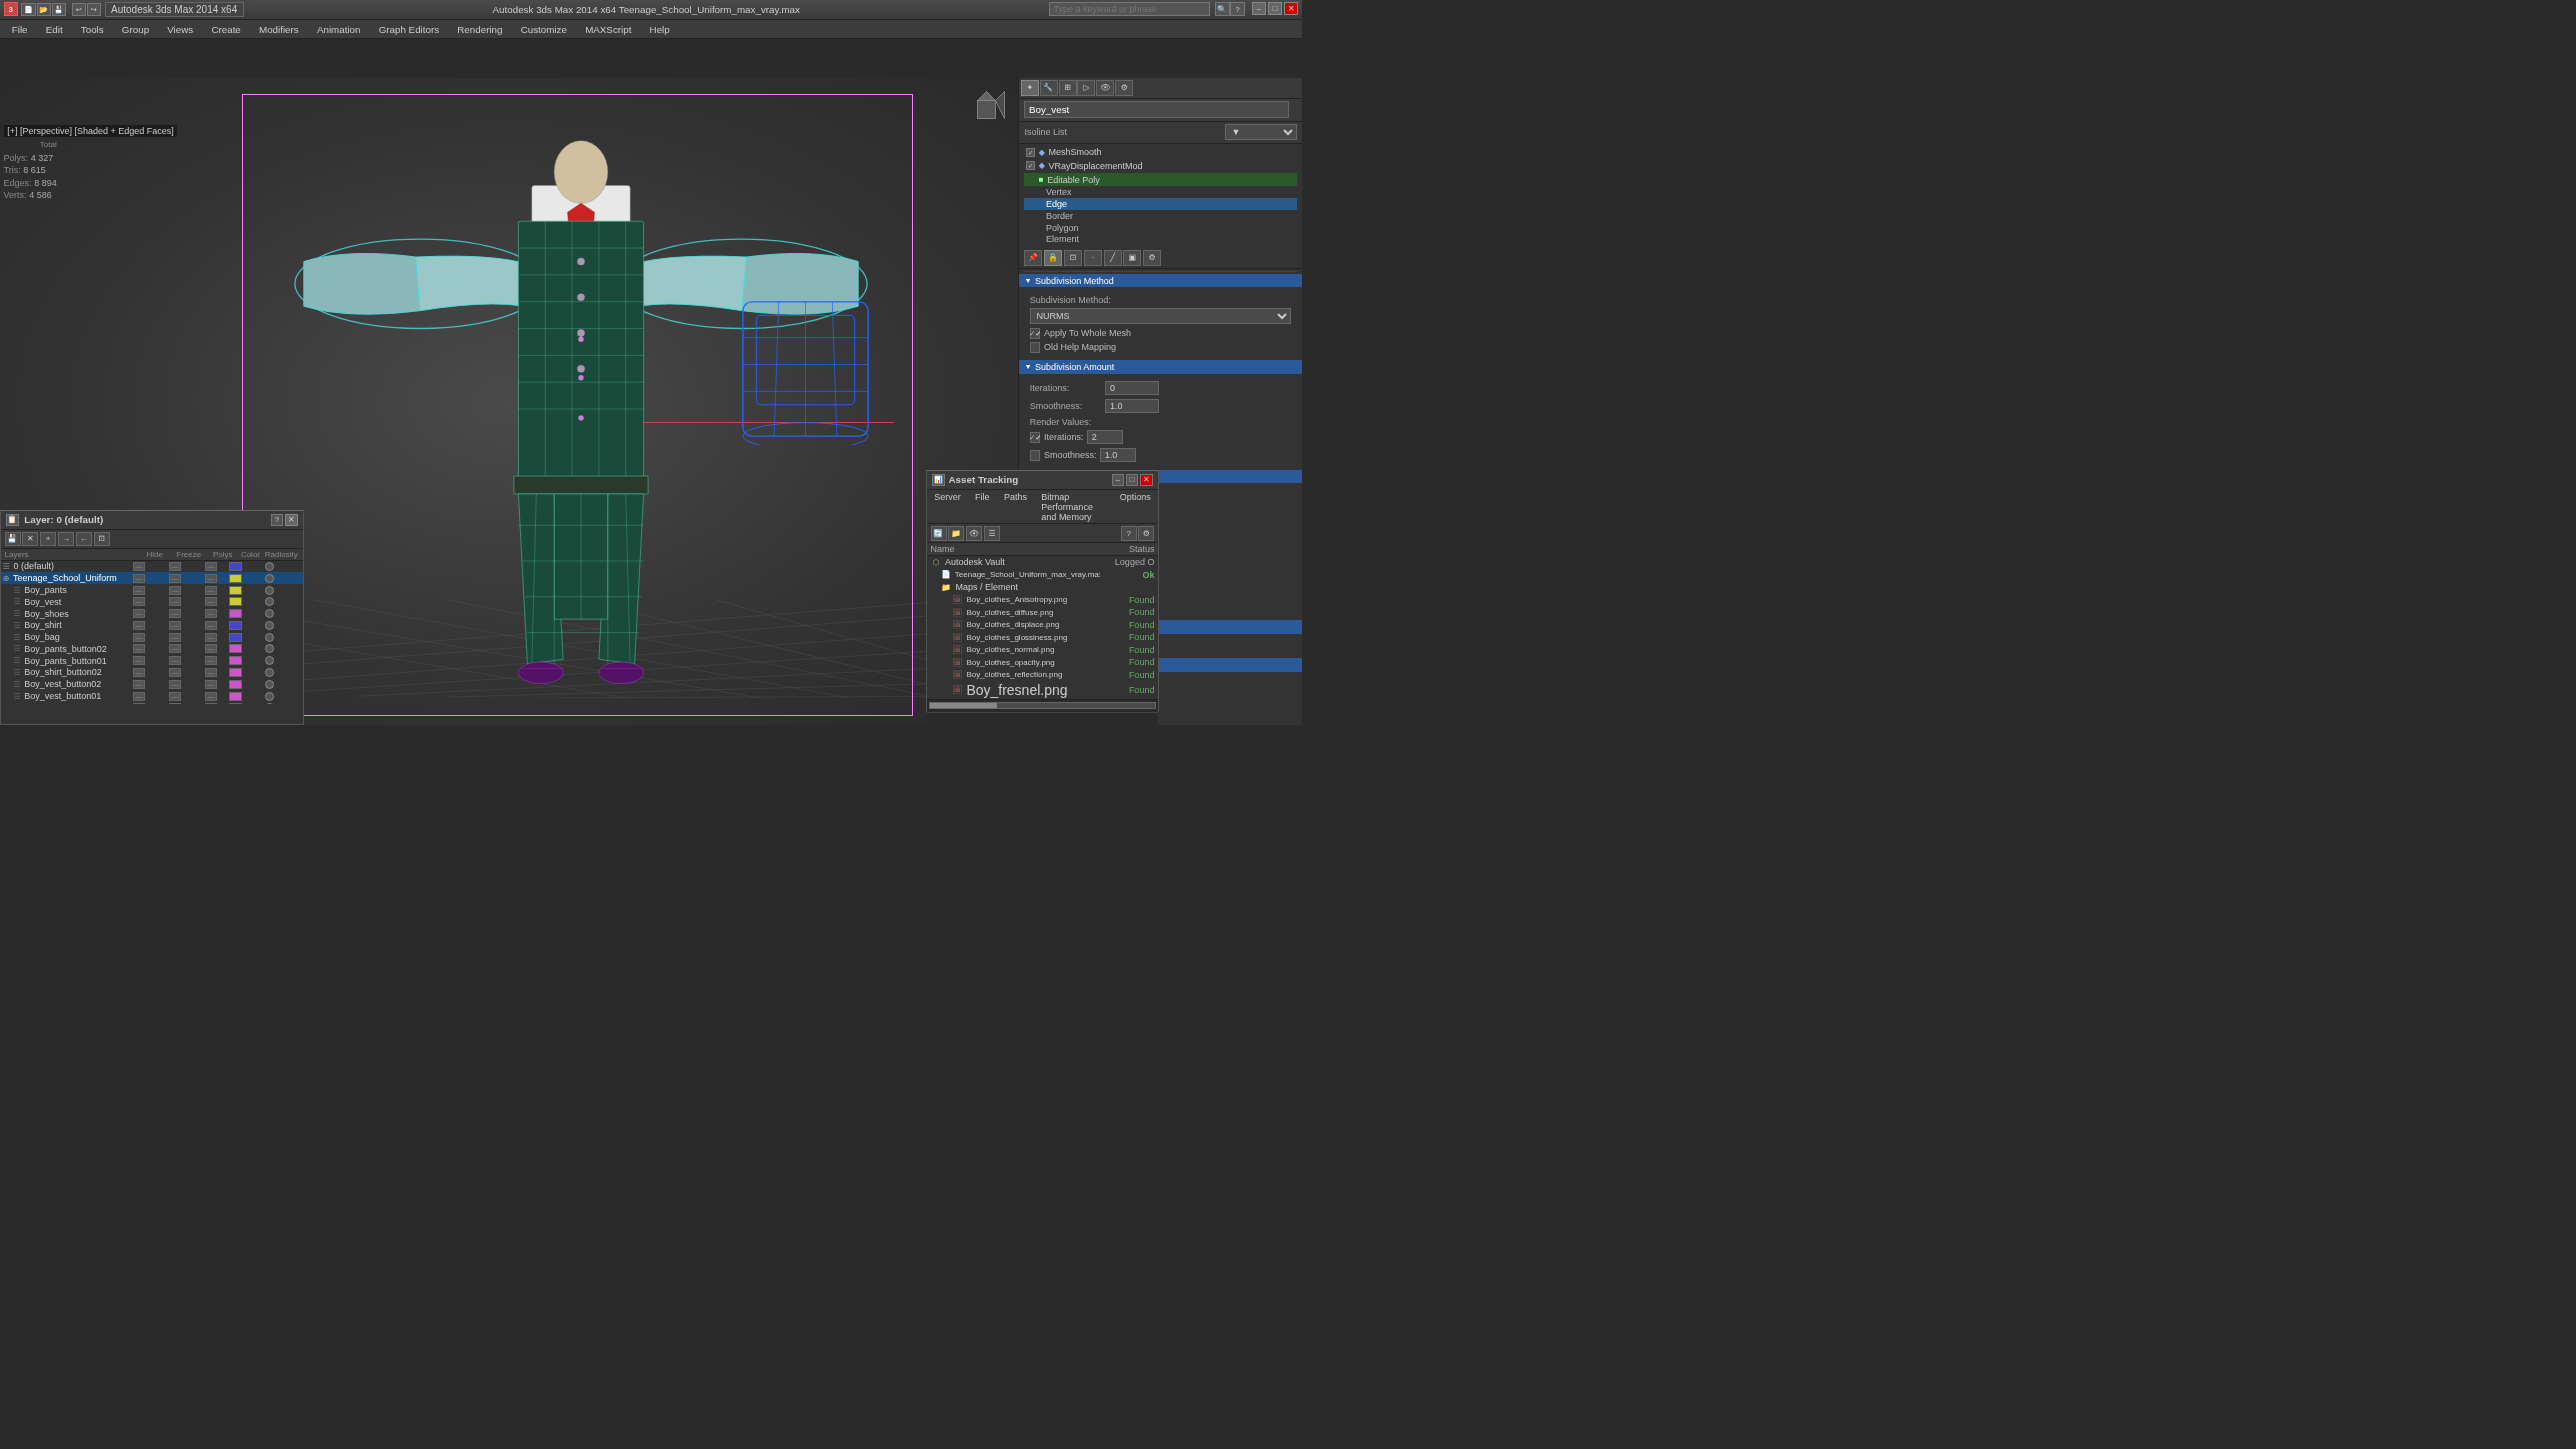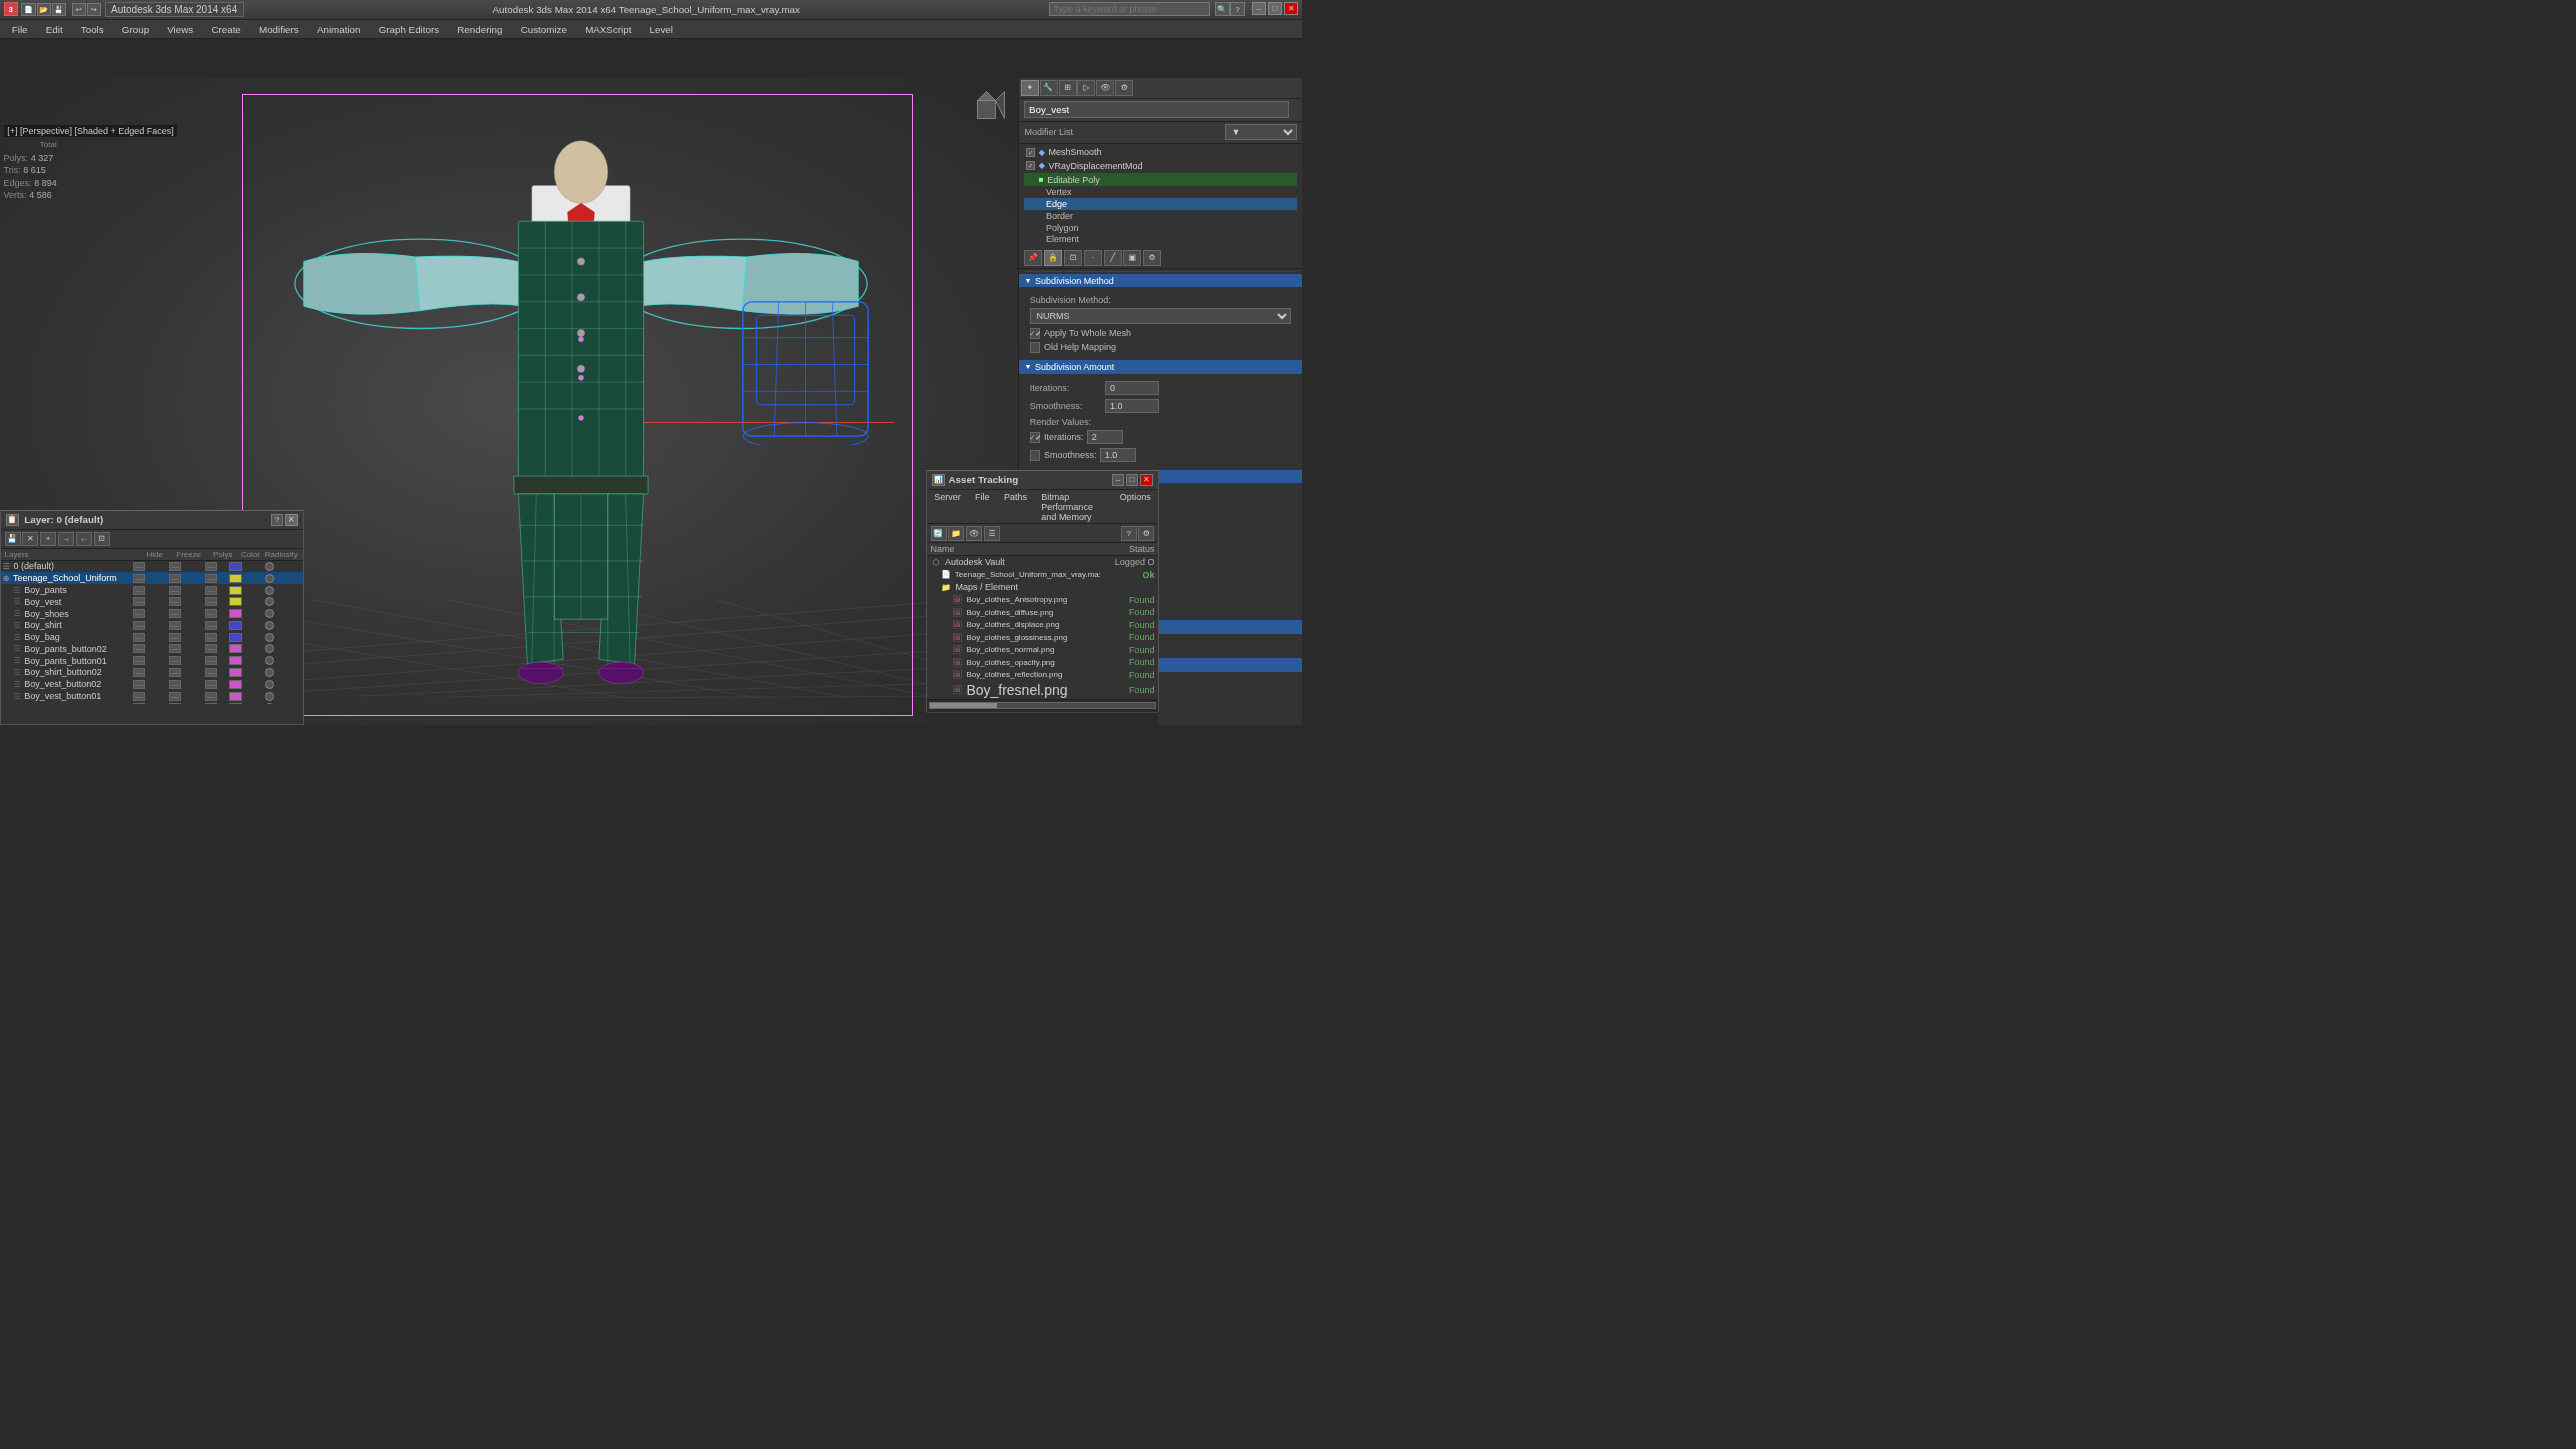--- a/index.html
+++ b/index.html
@@ -162,21 +162,21 @@
   <div class="menu-item">Tools</div>
   <div class="menu-item">Group</div>
   <div class="menu-item">Views</div>
   <div class="menu-item">Create</div>
   <div class="menu-item">Modifiers</div>
   <div class="menu-item">Animation</div>
   <div class="menu-item">Graph Editors</div>
   <div class="menu-item">Rendering</div>
   <div class="menu-item">Customize</div>
   <div class="menu-item">MAXScript</div>
-  <div class="menu-item">Level</div>
+  <div class="menu-item">Help</div>
 </div>
 
 <div style="position:absolute;top:39px;left:0;right:0;bottom:0;display:flex;">
 
   <div id="viewport">
     <div id="scene-bg"></div>
 
     <div id="viewport-label">[+] [Perspective] [Shaded + Edged Faces]</div>
 
     <div id="stats">
@@ -308,21 +308,21 @@
       <div class="panel-icon" title="Motion">▷</div>
       <div class="panel-icon" title="Display">👁</div>
       <div class="panel-icon" title="Utilities">⚙</div>
     </div>
 
     <div id="object-name-bar">
       <input class="object-name-input" type="text" value="Boy_vest" style="">
     </div>
 
     <div class="modifier-list-label">
-      <span>Modifier List</span>
+      <span>Isoline List</span>
       <select class="modifier-dropdown">
         <option>▼</option>
       </select>
     </div>
 
     <div class="modifier-stack">
       <div class="mod-item">
         <div class="mod-checkbox checked">✓</div>
         <span style="color:#88aaff;font-size:8px;">◆</span>
         <span>MeshSmooth</span>

